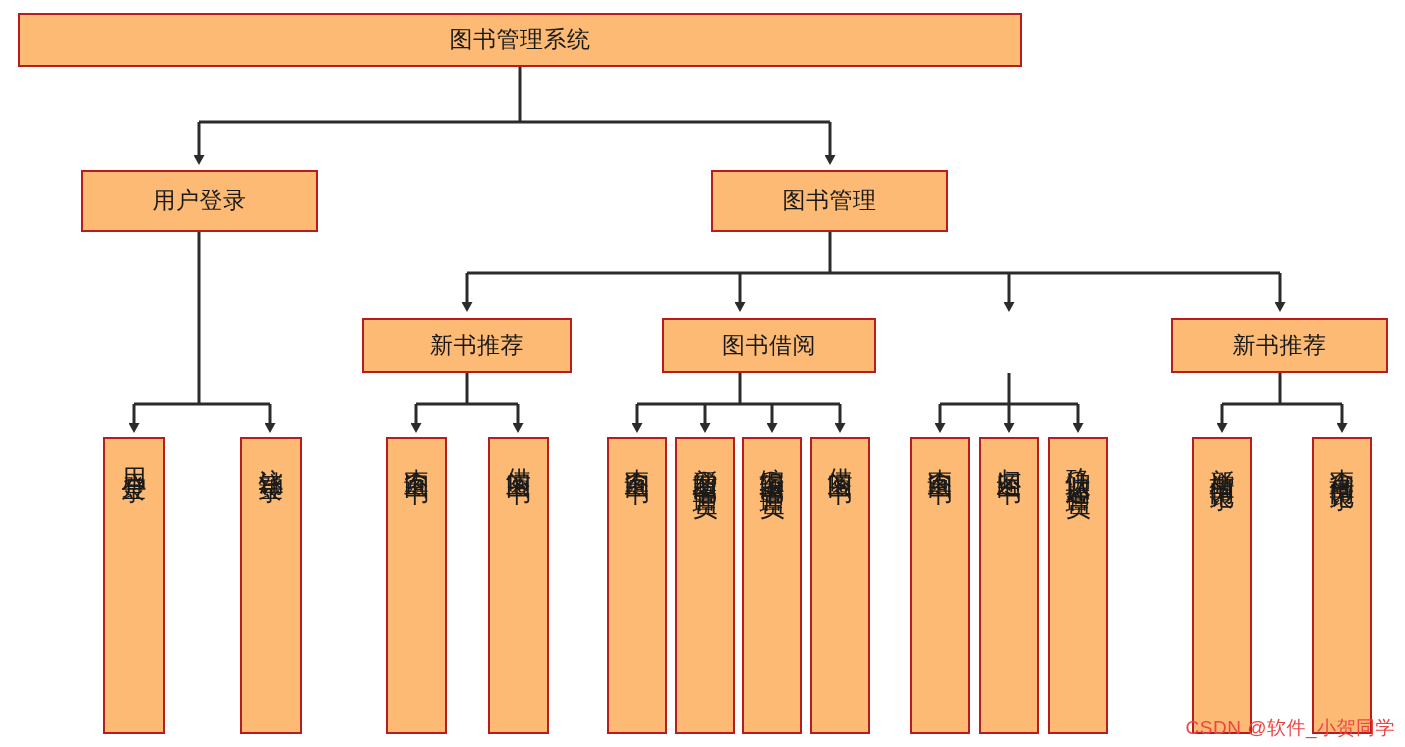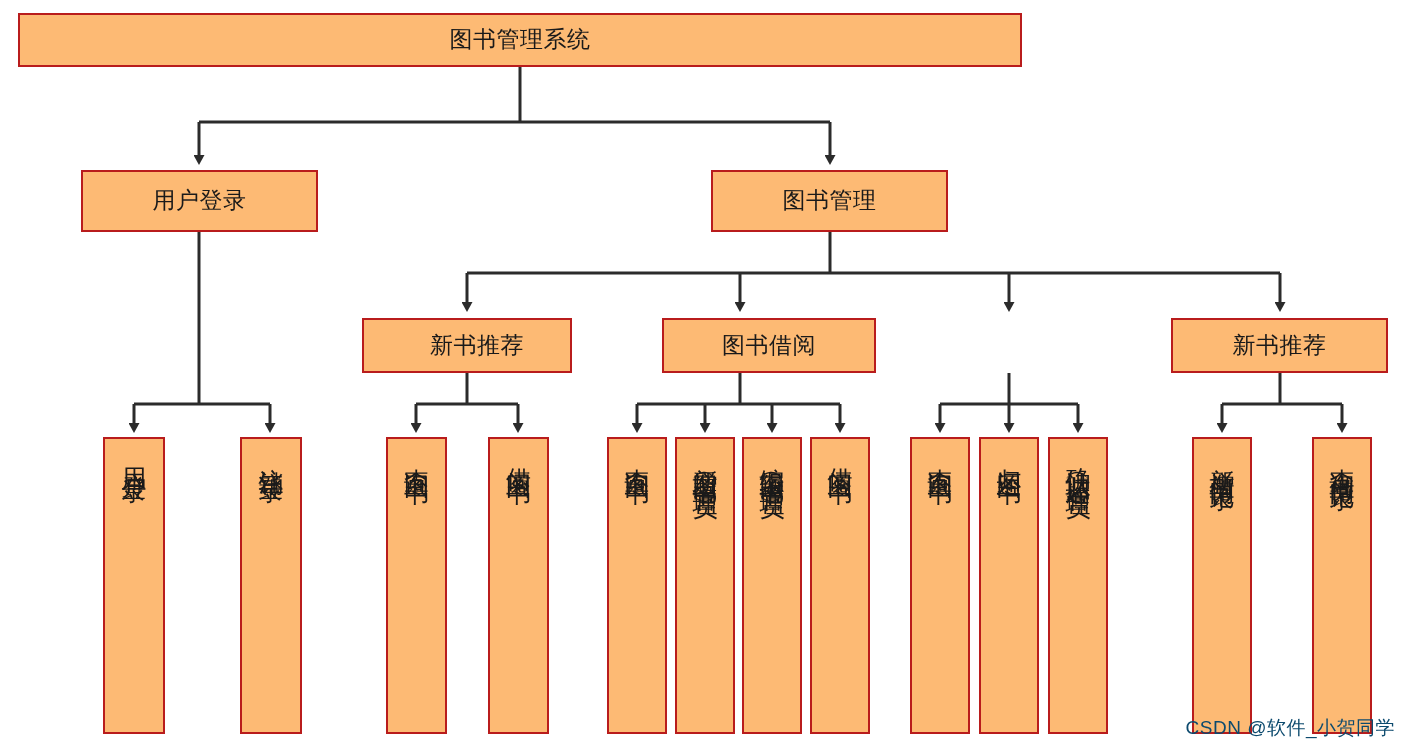--- a/index.html
+++ b/index.html
@@ -59,21 +59,21 @@
     font-size: 25px;
     line-height: 1.0;
     letter-spacing: 4px;
     white-space: nowrap;
   }
   #watermark {
     position: absolute;
     right: 10px;
     bottom: 6px;
     font-size: 19px;
-    color: #0c4a6e;
+    color: #ef4444;
     letter-spacing: 0.5px;
     white-space: nowrap;
     pointer-events: none;
   }
 </style>
 </head>
 <body>
 
 <div id="diagram-root">
 

